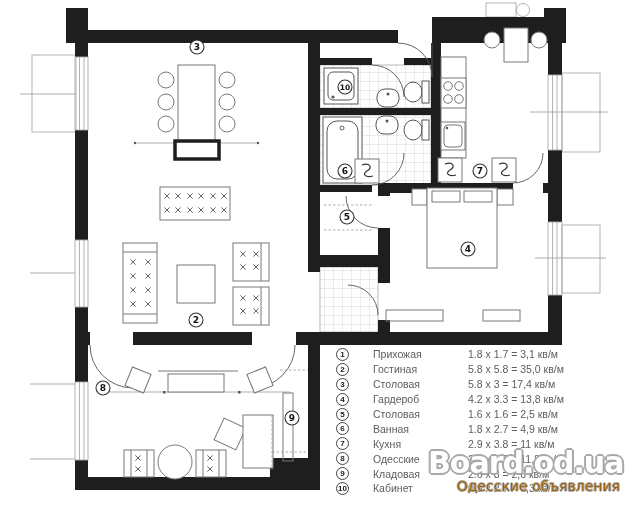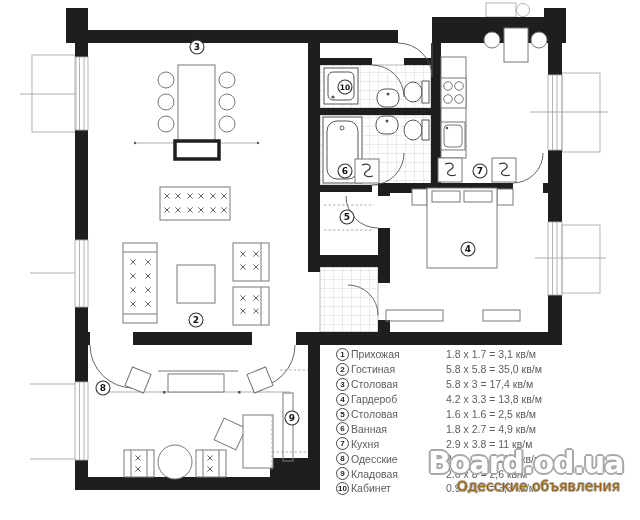--- a/index.html
+++ b/index.html
@@ -18,21 +18,21 @@
   .fix{fill:#fff;stroke:#555;stroke-width:1;}
   .lblc{fill:#fff;stroke:#333;stroke-width:1.1;}
   .lblt{font:bold 9px "DejaVu Sans",sans-serif;fill:#111;text-anchor:middle;}
   .lblt.sm{font-size:7.5px;}
 
   
   .legend{position:absolute;left:336px;top:347px;width:300px;}
   .legend-row{height:14.9px;display:flex;align-items:center;color:#5d5d5d;font-size:10.5px;}
   .lnum{width:13px;height:13px;border:1px solid #444;border-radius:50%;box-sizing:border-box;
         font-size:8px;font-weight:bold;color:#222;text-align:center;line-height:11px;flex:0 0 13px;}
-  .lname{margin-left:2px;width:95px;}
+  .lname{margin-left:24px;width:95px;}
   .ldims{white-space:nowrap;}
 
   
   .watermark{position:absolute;left:428px;top:448px;width:192px;text-align:right;pointer-events:none;}
   .wm-title{font-family:"DejaVu Sans",sans-serif;font-weight:bold;font-size:30px;letter-spacing:-1px;
     color:#fff;line-height:30px;
     text-shadow:-2px 0 #a8a8a8,2px 0 #a8a8a8,0 -2px #a8a8a8,0 2px #a8a8a8,
                 -1px -1px #a8a8a8,1px 1px #a8a8a8,-1px 1px #a8a8a8,1px -1px #a8a8a8;}
   .wm-sub{font-family:"DejaVu Sans",sans-serif;font-weight:normal;font-size:14px;color:#a16207;line-height:16px;
     text-shadow:-1px 0 #b0b0b0,1px 0 #b0b0b0,0 -1px #b0b0b0,0 1px #b0b0b0;}

